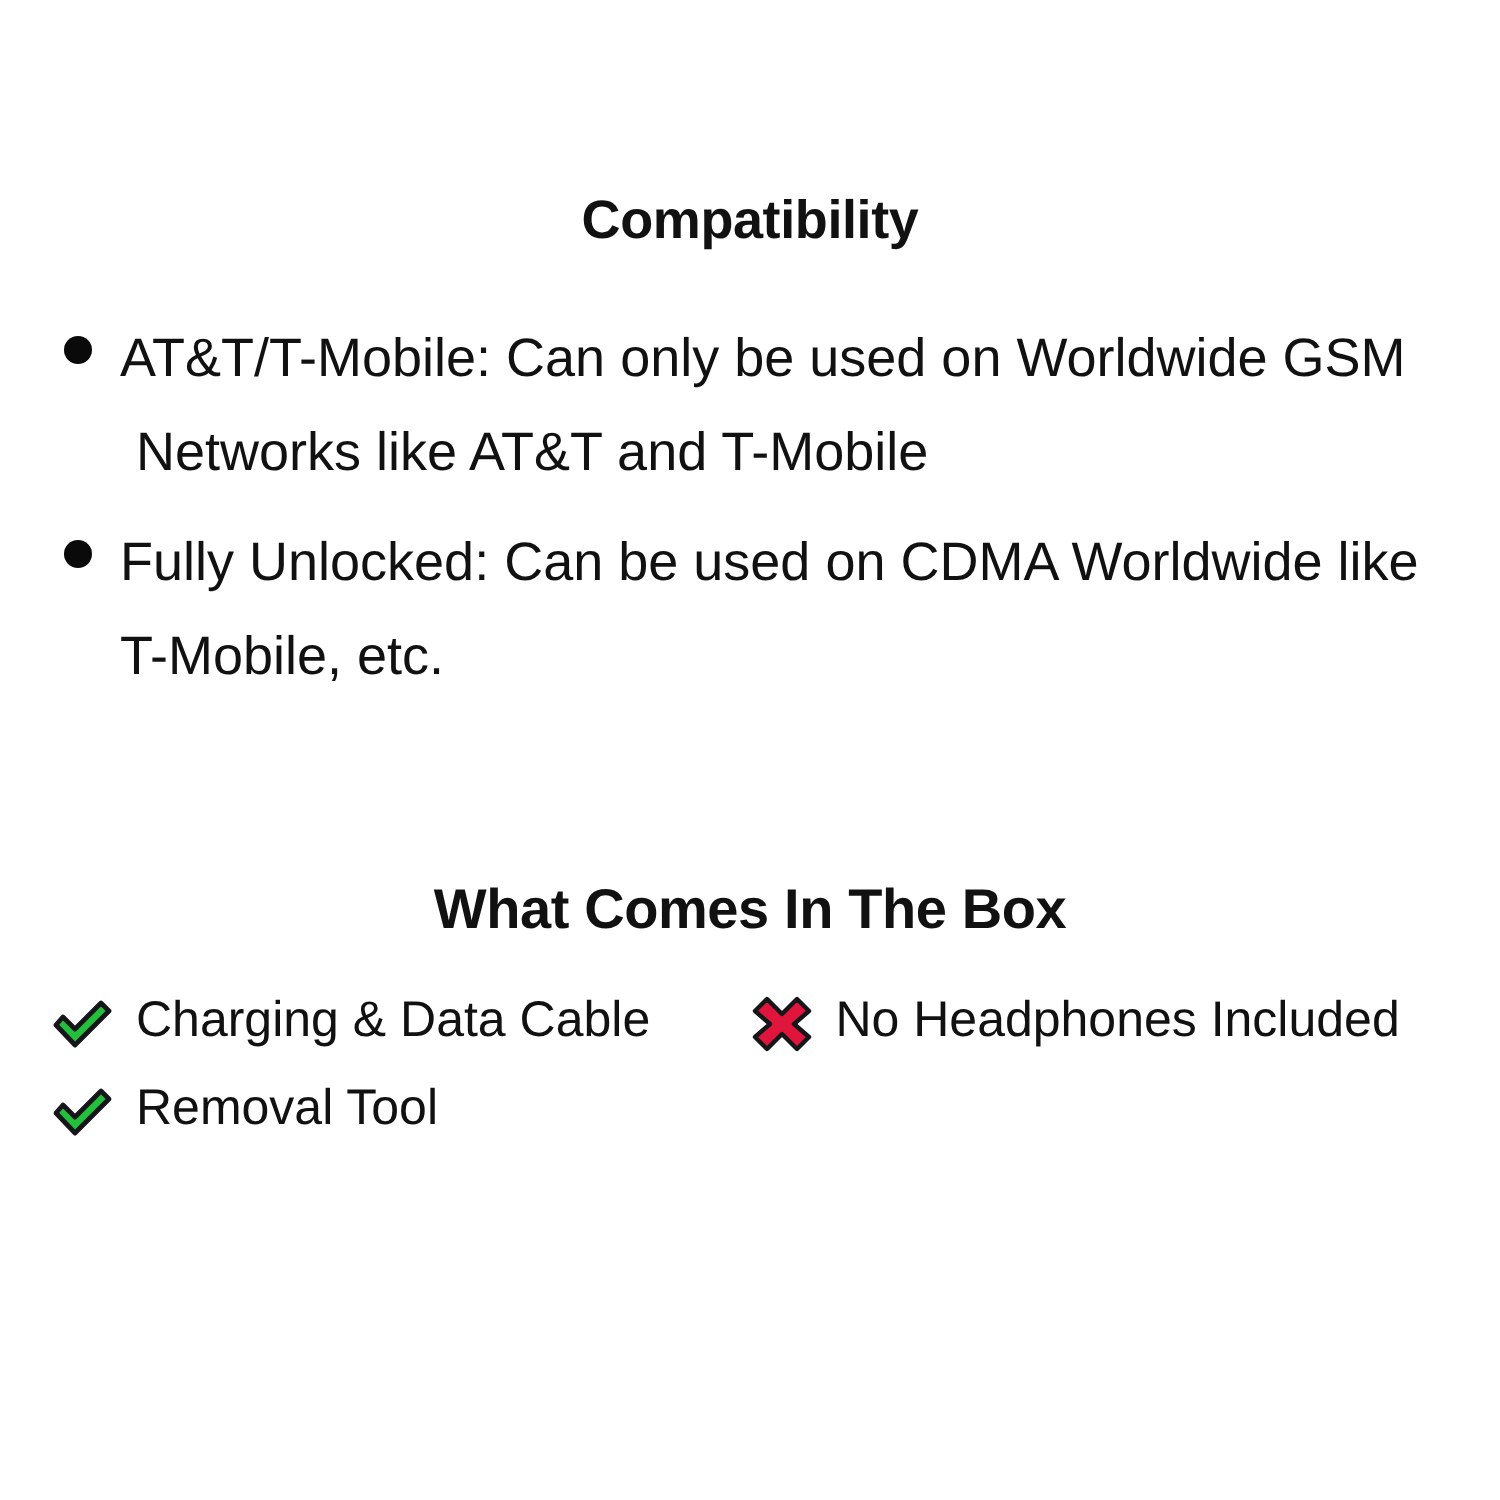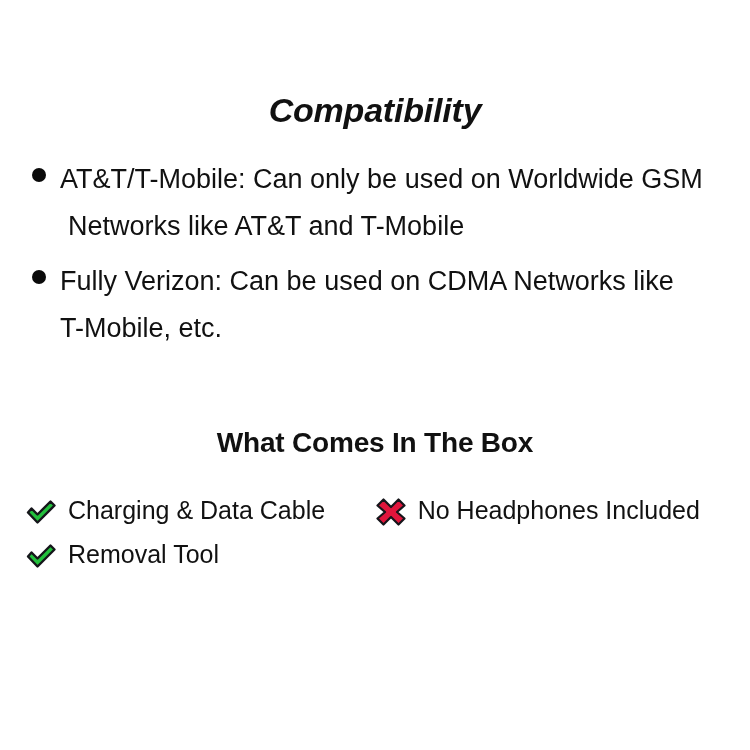--- a/index.html
+++ b/index.html
@@ -29,26 +29,25 @@
     position: absolute;
     left: 0;
     width: 750px;
     text-align: center;
     font-weight: bold;
     color: #111111;
     letter-spacing: -0.2px;
   }
   .section-title.compat {
     top: 92px;
-    font-size: 34px;
+    font-size: 27px;
     line-height: 36px;
-    font-style: italic;
   }
   .section-title.box {
-    top: 426px;
+    top: 438px;
     font-size: 28px;
     line-height: 34px;
   }
 
   
   .compat-list {
     position: absolute;
     top: 156px;
     left: 0;
     width: 750px;
@@ -131,21 +130,21 @@
       <span class="compat-bullet"></span>
       <div class="compat-lines">
         <span class="l1">AT&amp;T/T-Mobile: Can only be used on Worldwide GSM</span>
         <span class="l2">Networks like AT&amp;T and T-Mobile</span>
       </div>
     </div>
 
     <div class="compat-item">
       <span class="compat-bullet"></span>
       <div class="compat-lines">
-        <span class="l1">Fully Verizon: Can be used on CDMA Networks like</span>
+        <span class="l1">Fully Unlocked: Can be used on CDMA Worldwide like</span>
         <span class="l3">T-Mobile, etc.</span>
       </div>
     </div>
 
   </div>
 
   <div class="section-title box">What Comes In The Box</div>
 
   <div class="box-grid">
 

